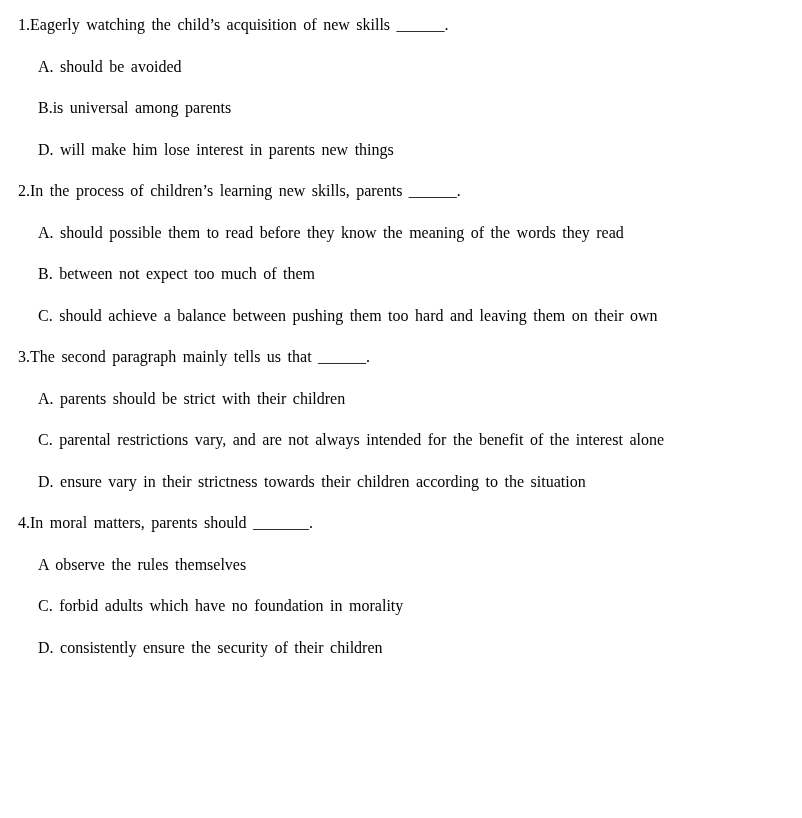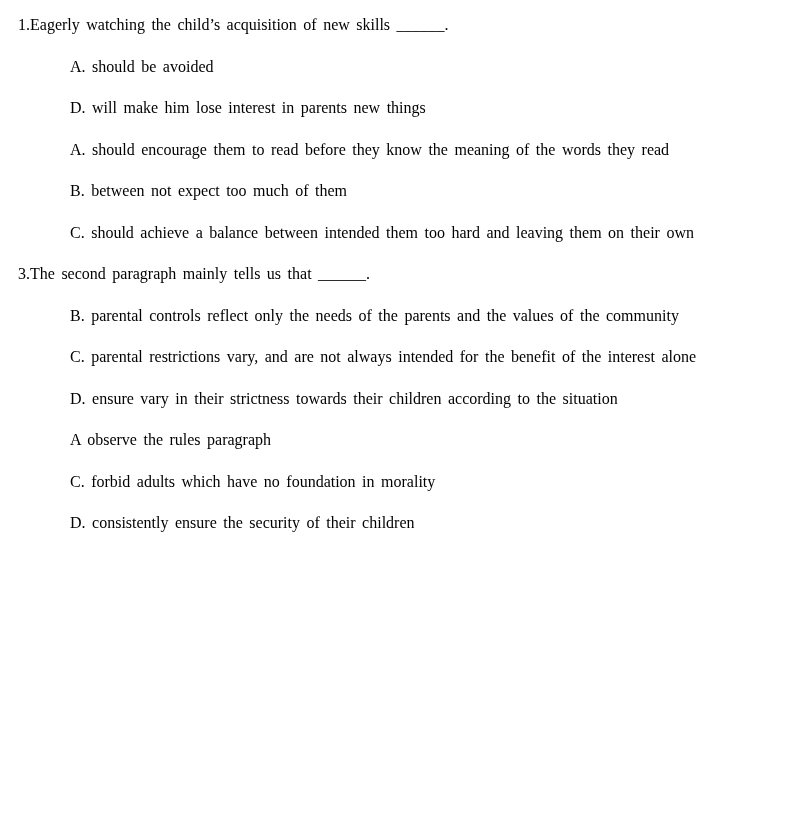--- a/index.html
+++ b/index.html
@@ -29,46 +29,48 @@
     line-height: 20px;
     margin-bottom: 21.5px;
     white-space: nowrap;
     word-spacing: 2.5px;
   }
   .stem {
     padding-left: 18px;
   }
   .option {
     padding-left: 38px;
-    margin-left: 32px;
   }
 </style>
 </head>
 <body>
 
 <div class="page">
 
   <div class="question-block">
     <p class="line stem">1.Eagerly watching the child’s acquisition of new skills ______.</p>
     <p class="line option">A. should be avoided</p>
+    <p class="line option">B.is universal among parents</p>
     <p class="line option">D. will make him lose interest in parents new things</p>
   </div>
 
   <div class="question-block">
-    <p class="line option">A. should encourage them to read before they know the meaning of the words they read</p>
+    <p class="line stem">2.In the process of children’s learning new skills, parents ______.</p>
+    <p class="line option">A. should possible them to read before they know the meaning of the words they read</p>
     <p class="line option">B. between not expect too much of them</p>
-    <p class="line option">C. should achieve a balance between intended them too hard and leaving them on their own</p>
+    <p class="line option">C. should achieve a balance between pushing them too hard and leaving them on their own</p>
   </div>
 
   <div class="question-block">
     <p class="line stem">3.The second paragraph mainly tells us that ______.</p>
-    <p class="line option">B. parental controls reflect only the needs of the parents and the values of the community</p>
+    <p class="line option">A. parents should be strict with their children</p>
     <p class="line option">C. parental restrictions vary, and are not always intended for the benefit of the interest alone</p>
     <p class="line option">D. ensure vary in their strictness towards their children according to the situation</p>
   </div>
 
   <div class="question-block">
-    <p class="line option">A observe the rules paragraph</p>
+    <p class="line stem">4.In moral matters, parents should _______.</p>
+    <p class="line option">A observe the rules themselves</p>
     <p class="line option">C. forbid adults which have no foundation in morality</p>
     <p class="line option">D. consistently ensure the security of their children</p>
   </div>
 
 </div>
 
 </body></html>

